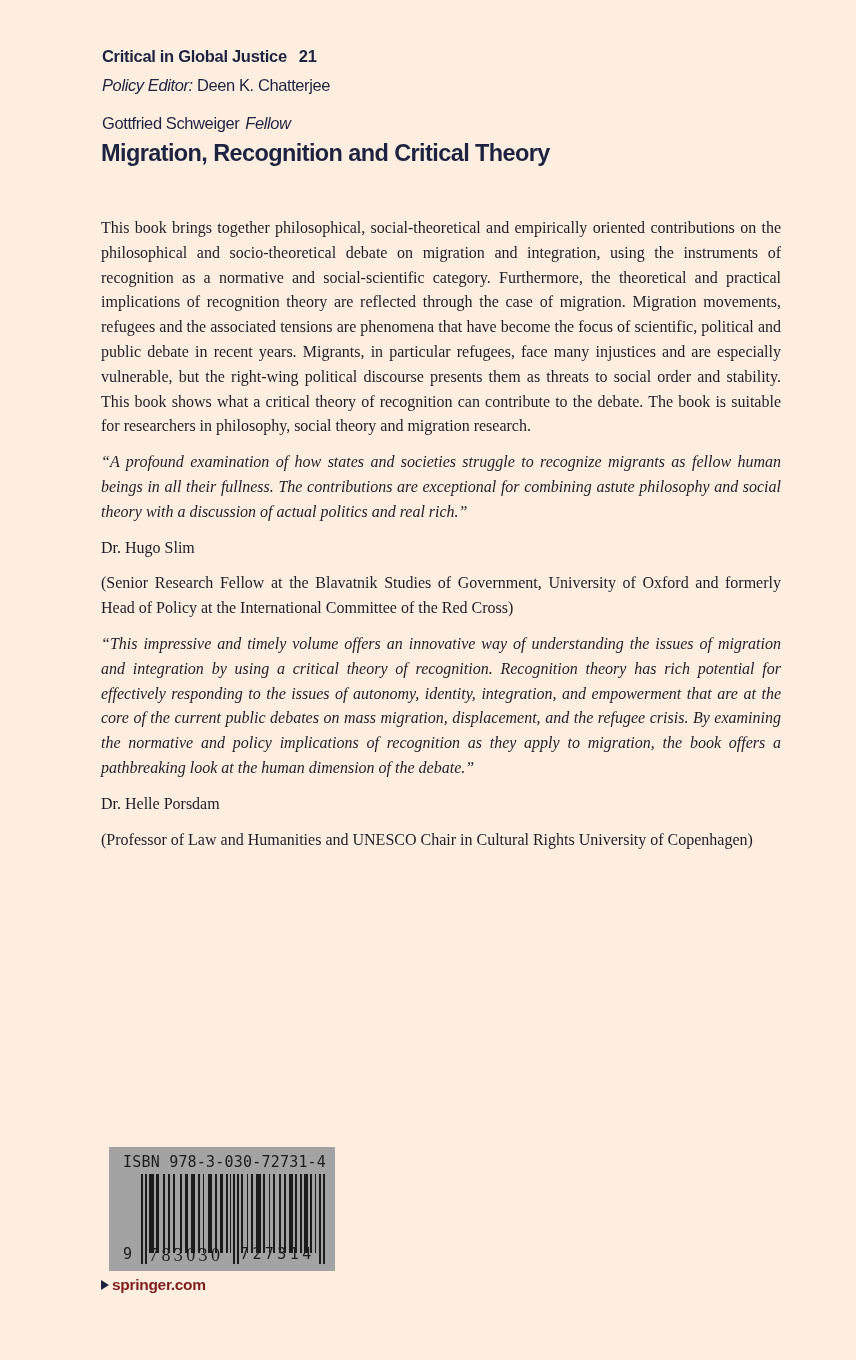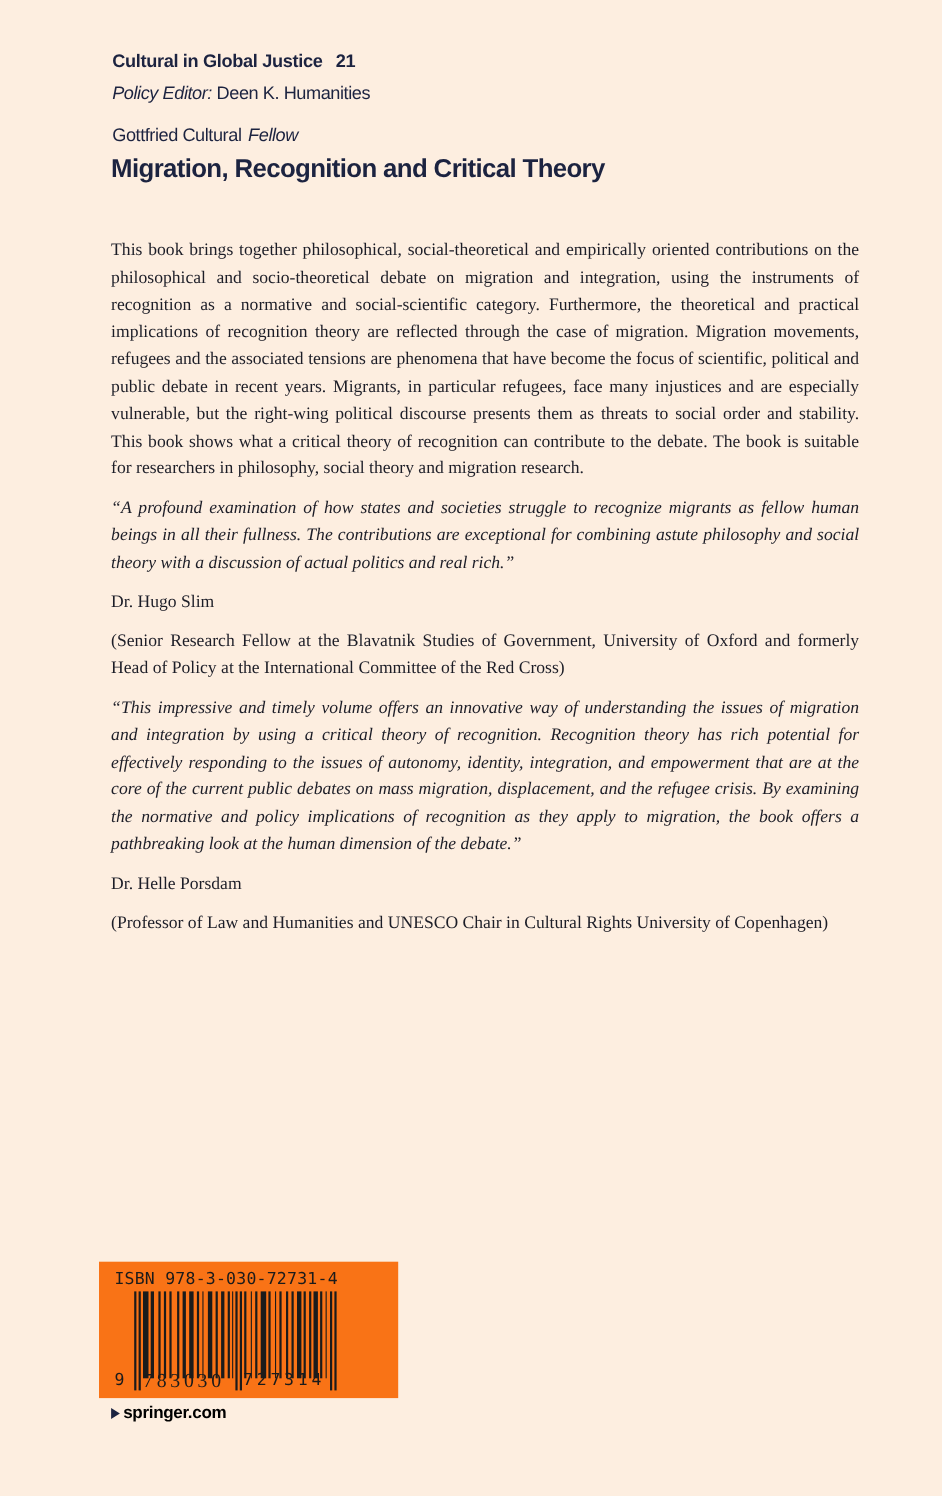--- a/index.html
+++ b/index.html
@@ -67,25 +67,25 @@
       font-size: 16px;
       line-height: 24.8px;
       text-align: justify;
       color: #1c1d27;
     }
     #content p { margin: 0 0 11px 0; }
     #content p.quote { font-style: italic; }
     #content p.last-line-left { text-align-last: left; }
     #barcode-box {
       position: absolute;
-      left: 90px;
+      left: 109px;
       top: 1147px;
-      width: 272px;
+      width: 226px;
       height: 124px;
-      background: #f97316;
+      background: #a3a3a3;
     }
     #isbn-text {
       position: absolute;
       left: 14px;
       top: 6px;
       font-family: "DejaVu Sans Mono", "Liberation Mono", monospace;
       font-size: 15px;
       letter-spacing: 0.2px;
       color: #1b1b1b;
       white-space: nowrap;
@@ -123,50 +123,50 @@
       color: #1b1b1b;
       white-space: nowrap;
     }
     #springer-link {
       position: absolute;
       left: 101px;
       top: 1276px;
       font-size: 15.5px;
       font-weight: bold;
       letter-spacing: -0.3px;
-      color: #000000;
+      color: #7f1d1d;
       text-decoration: none;
       white-space: nowrap;
       display: flex;
       align-items: center;
     }
     #springer-link .arrow {
       display: inline-block;
       width: 0;
       height: 0;
       border-top: 5px solid transparent;
       border-bottom: 5px solid transparent;
       border-left: 8px solid #1c2340;
       margin-right: 3px;
     }
   </style>
 </head>
 <body>
 
 <div id="series" class="sans">
-  <span>Cultural in Global Justice</span><span class="num">21</span>
+  <span>Critical in Global Justice</span><span class="num">21</span>
 </div>
 
 <div id="series-editor" class="sans">
   <span class="lbl">Policy Editor:</span>
-  <span>Deen K. Humanities</span>
+  <span>Deen K. Chatterjee</span>
 </div>
 
 <div id="editor-line" class="sans">
-  <span>Gottfried Cultural</span><span class="role">Fellow</span>
+  <span>Gottfried Schweiger</span><span class="role">Fellow</span>
 </div>
 
 <h1 id="book-title" class="sans">Migration, Recognition and Critical Theory</h1>
 
 <div id="content" class="serif">
   <p class="last-line-left">This book brings together philosophical, social-theoretical and empirically oriented contributions on the philosophical and socio-theoretical debate on migration and integration, using the instruments of recognition as a normative and social-scientific category. Furthermore, the theoretical and practical implications of recognition theory are reflected through the case of migration. Migration movements, refugees and the associated tensions are phenomena that have become the focus of scientific, political and public debate in recent years. Migrants, in particular refugees, face many injustices and are especially vulnerable, but the right-wing political discourse presents them as threats to social order and stability. This book shows what a critical theory of recognition can contribute to the debate. The book is suitable for researchers in philosophy, social theory and migration research.</p>
 
   <p class="quote last-line-left">“A profound examination of how states and societies struggle to recognize migrants as fellow human beings in all their fullness. The contributions are exceptional for combining astute philosophy and social theory with a discussion of actual politics and real rich.”</p>
   <p>Dr. Hugo Slim</p>
   <p class="last-line-left">(Senior Research Fellow at the Blavatnik Studies of Government, University of Oxford and formerly Head of Policy at the International Committee of the Red Cross)</p>

